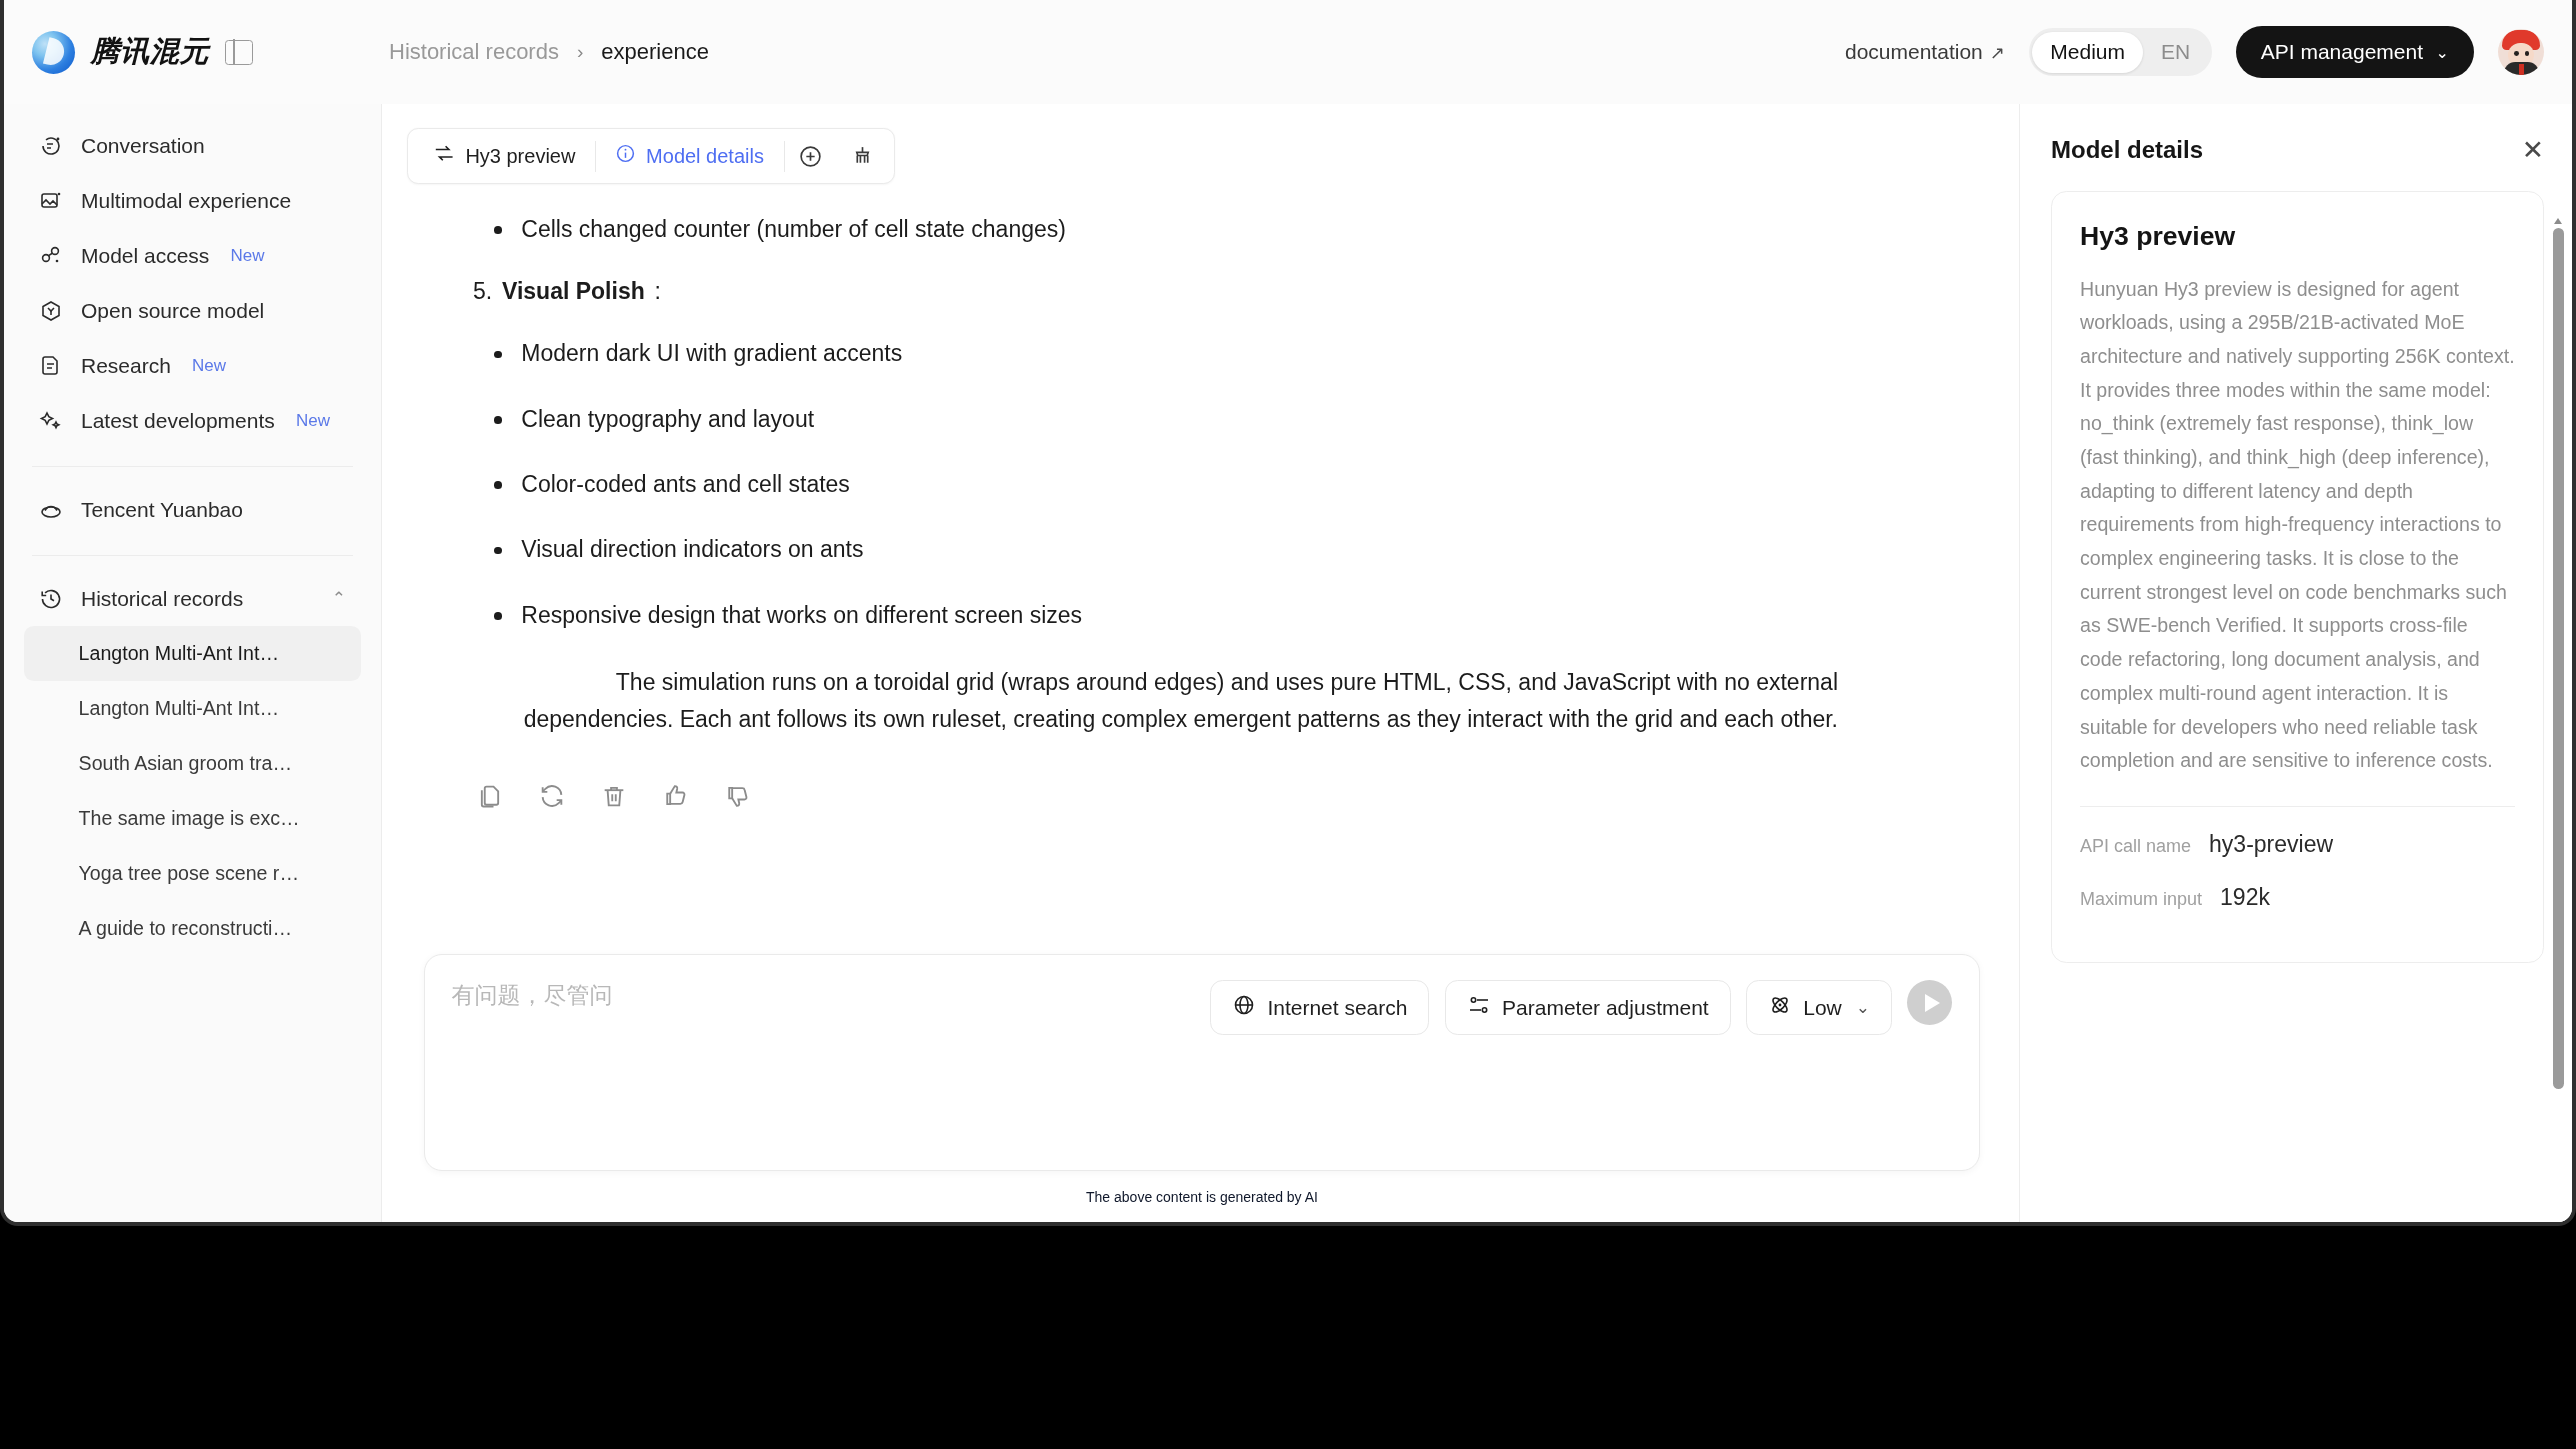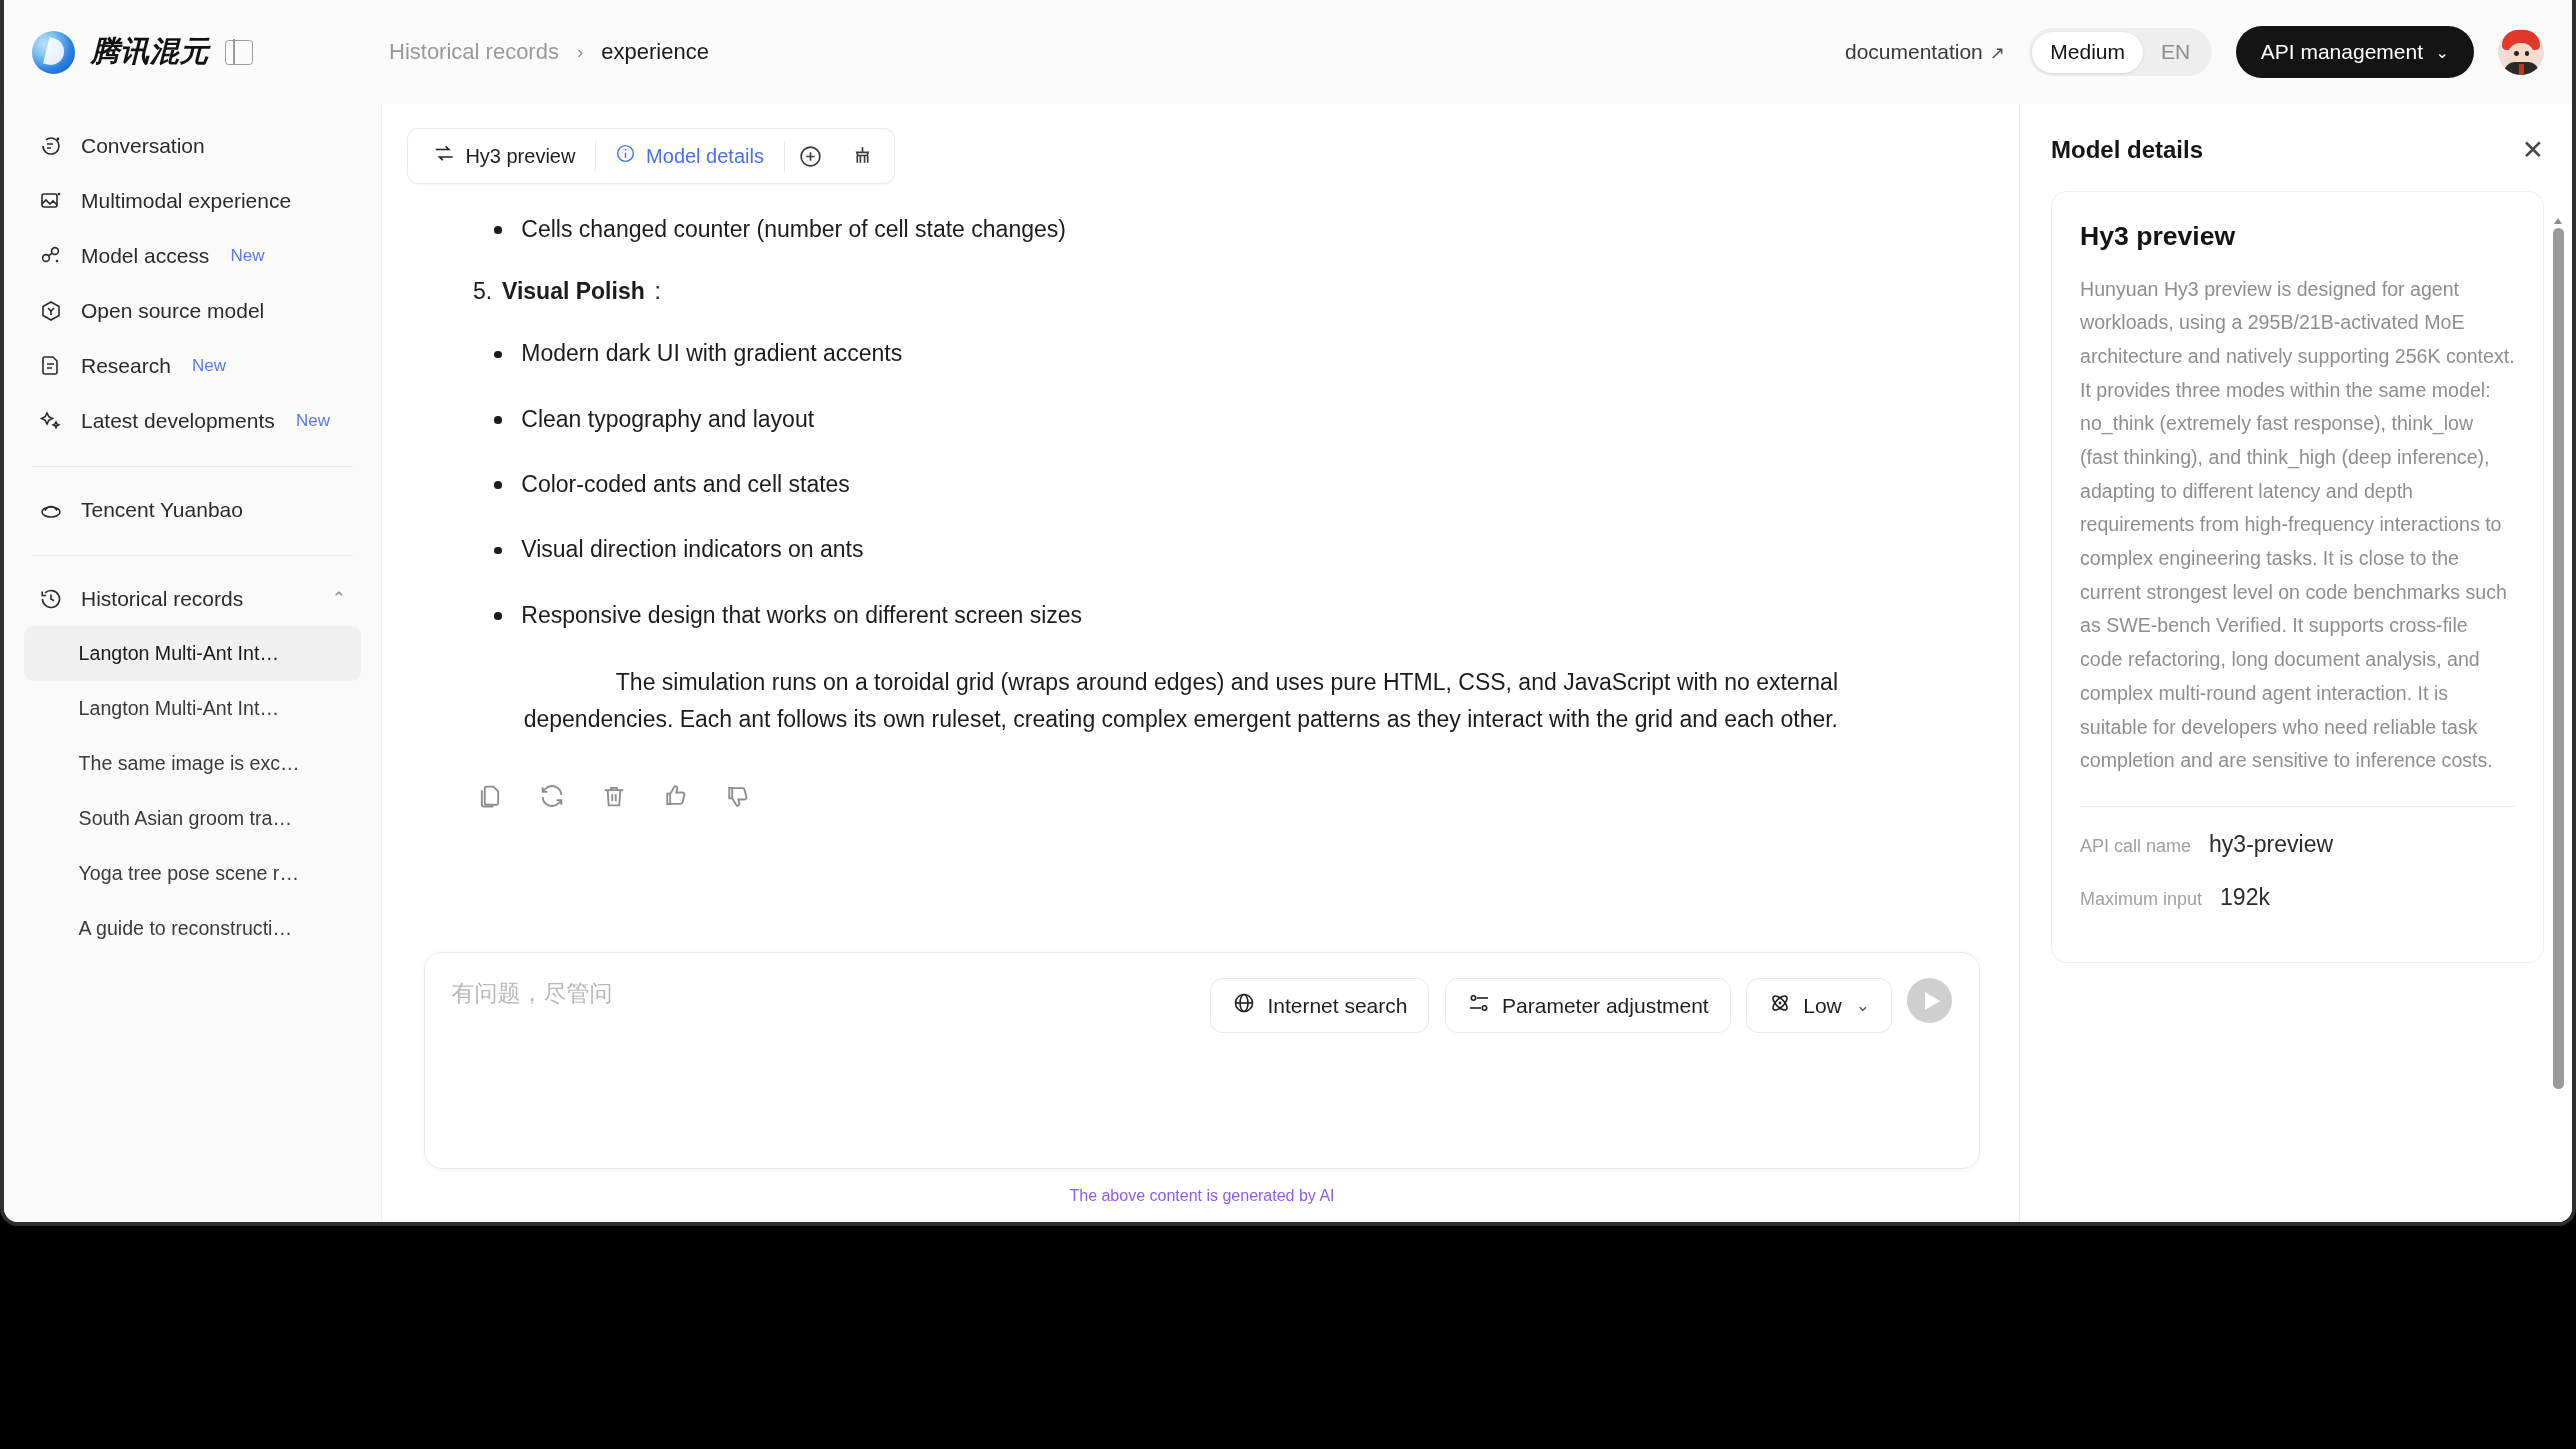--- a/index.html
+++ b/index.html
@@ -314,22 +314,22 @@
   }
   .send-btn .tri {
     width:0; height:0;
     border-left: 15.4px solid #ffffff;
     border-top: 9px solid transparent;
     border-bottom: 9px solid transparent;
     margin-left: 4.2px;
   }
   .disclaimer {
     text-align:center;
-    font-size: 16px;
-    color: #8b5cf6;
+    font-size: 14px;
+    color: #0f172a;
     padding: 18px 0 17px 0;
   }
 
   
   .rightpanel {
     width: 553px; flex: 0 0 553px;
     border-left: 0.7px solid #ededed;
     background: #ffffff;
     padding: 32px 28px 0 31px;
     position: relative;
@@ -506,22 +506,22 @@
               <path d="M3.2 4.5v4h4"></path>
               <path d="M12 7.5V12l3 1.8"></path>
             </svg>
         </span>
         <span>Historical records</span>
         <span class="caret">⌃</span>
       </div>
 
       <div class="hist-item active">Langton Multi-Ant Int…</div>
       <div class="hist-item">Langton Multi-Ant Int…</div>
+      <div class="hist-item">South Asian groom tra…</div>
       <div class="hist-item">The same image is exc…</div>
-      <div class="hist-item">South Asian groom tra…</div>
       <div class="hist-item">Yoga tree pose scene r…</div>
       <div class="hist-item">A guide to reconstructi…</div>
     </div>
 
     <div class="main">
 
       <div class="tabbar-wrap">
         <div class="tabbar">
           <div class="tab">
             <span>

